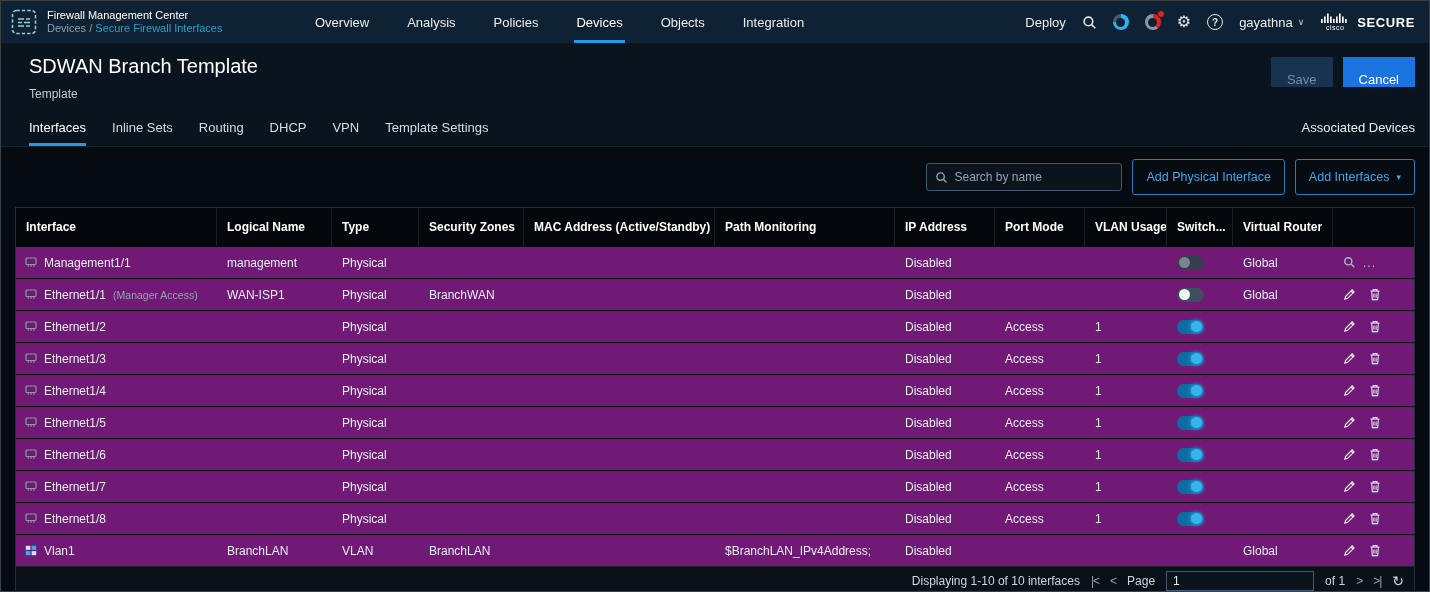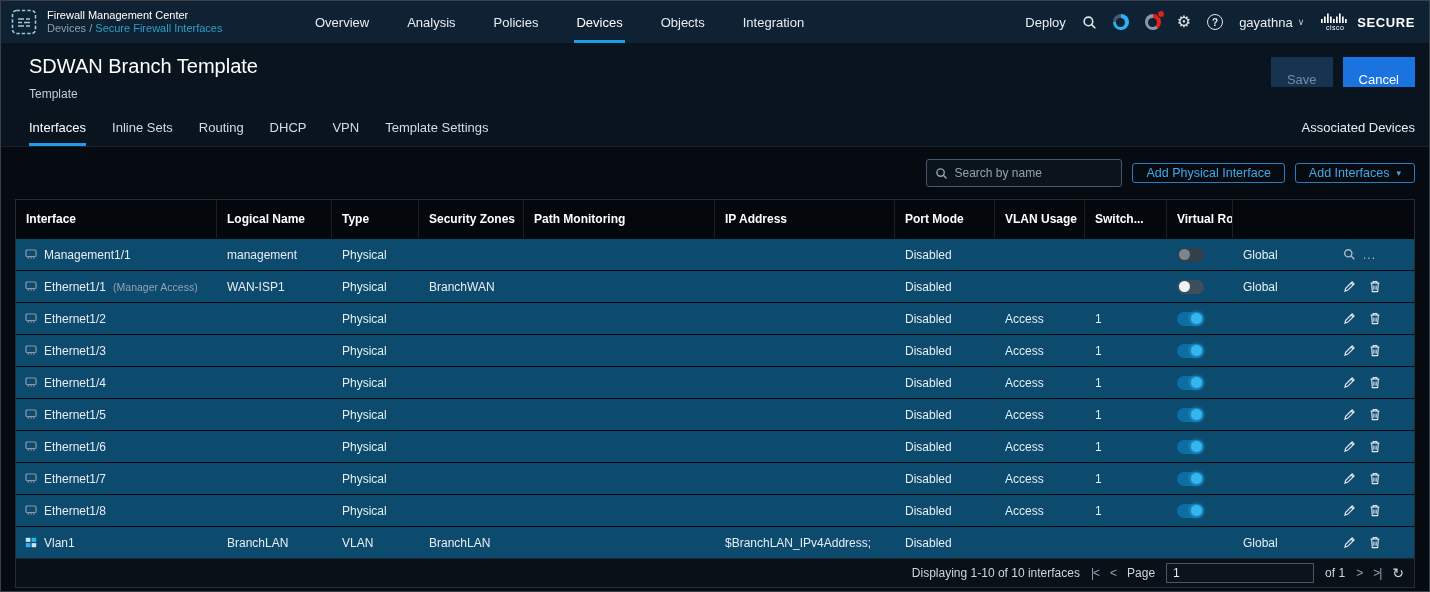--- a/index.html
+++ b/index.html
@@ -50,30 +50,30 @@
   .tab { font-size:13px; color:#d4dce3; padding-bottom:11px; cursor:pointer; white-space:nowrap; }
   .tab.active { color:#fff; padding-bottom:8px; border-bottom:3px solid #1f9ded; }
   .assoc-link { margin-left:auto; font-size:13px; color:#e8edf2; padding-bottom:11px; cursor:pointer; white-space:nowrap; }
 
   
   .content { flex:1; background:#060b11; display:flex; flex-direction:column; }
   .toolbar { display:flex; justify-content:flex-end; align-items:center; gap:10px; padding:12px 14px; }
   .search-box { width:196px; height:28px; background:#0b141d; border:1px solid #46586a; border-radius:3px; display:flex; align-items:center; gap:6px; padding:0 8px; }
   .search-box input { flex:1; min-width:0; background:transparent; border:none; outline:none; color:#e8edf2; font-size:12px; font-family:inherit; }
   .search-box input::placeholder { color:#93a3b2; }
-  .btn-outline { height:20px; padding:0 13px; background:transparent; border:1px solid #2a7cc0; border-radius:3px; color:#42a7e8; font-size:12.5px; display:flex; align-items:center; gap:7px; cursor:pointer; font-family:inherit; white-space:nowrap; }
+  .btn-outline { height:36px; padding:0 13px; background:transparent; border:1px solid #2a7cc0; border-radius:3px; color:#42a7e8; font-size:12.5px; display:flex; align-items:center; gap:7px; cursor:pointer; font-family:inherit; white-space:nowrap; }
   .caret { font-size:9px; color:#42a7e8; }
 
   
   .tablewrap { margin:0 14px; border:1px solid #222e3a; }
   .thead, .trow { display:grid; grid-template-columns:201px 115px 87px 105px 191px 180px 100px 90px 82px 66px 100px 1fr; align-items:center; }
   .thead { background:#04070b; height:38px; }
   .thead .hcell { height:100%; display:flex; align-items:center; padding:0 10px; font-size:12px; font-weight:bold; color:#fff; white-space:nowrap; overflow:hidden; text-overflow:ellipsis; border-right:1px solid rgba(255,255,255,.10); }
   .thead .hcell:last-child { border-right:none; }
-  .trow { height:32px; background:#0c4a6e; border-top:1px solid #05090e; }
+  .trow { height:32px; background:#701a75; border-top:1px solid #05090e; }
   .cell { padding:0 10px; font-size:12px; color:#e8edf2; white-space:nowrap; overflow:hidden; text-overflow:ellipsis; }
   .c0 { display:flex; align-items:center; gap:7px; padding-left:9px; overflow:hidden; }
   .ifc-icon { display:flex; align-items:center; }
   .note { color:#93a3b2; font-size:10.5px; }
   .c-sw { overflow:visible; }
   .toggle { width:27px; height:14px; border-radius:8px; position:relative; display:inline-block; cursor:pointer; vertical-align:middle; }
   .knob { position:absolute; top:1.5px; width:11px; height:11px; border-radius:50%; }
   .t-on { background:#0d6ca4; }
   .t-on .knob { right:2px; background:#33b6f0; box-shadow:0 0 5px #33b6f0; }
   .t-off { background:#3f4e5c; }
@@ -203,20 +203,21 @@
         <span class="caret">▾</span>
       </button>
     </div>
 
     <div class="tablewrap">
       <div class="thead">
         <div class="hcell">Interface</div>
         <div class="hcell">Logical Name</div>
         <div class="hcell">Type</div>
         <div class="hcell">Security Zones</div>
+        <div class="hcell">MAC Address (Active/Standby)</div>
         <div class="hcell">Path Monitoring</div>
         <div class="hcell">IP Address</div>
         <div class="hcell">Port Mode</div>
         <div class="hcell">VLAN Usage</div>
         <div class="hcell">Switch...</div>
         <div class="hcell">Virtual Router</div>
         <div class="hcell"></div>
       </div>
       <div>
           <div class="trow">

